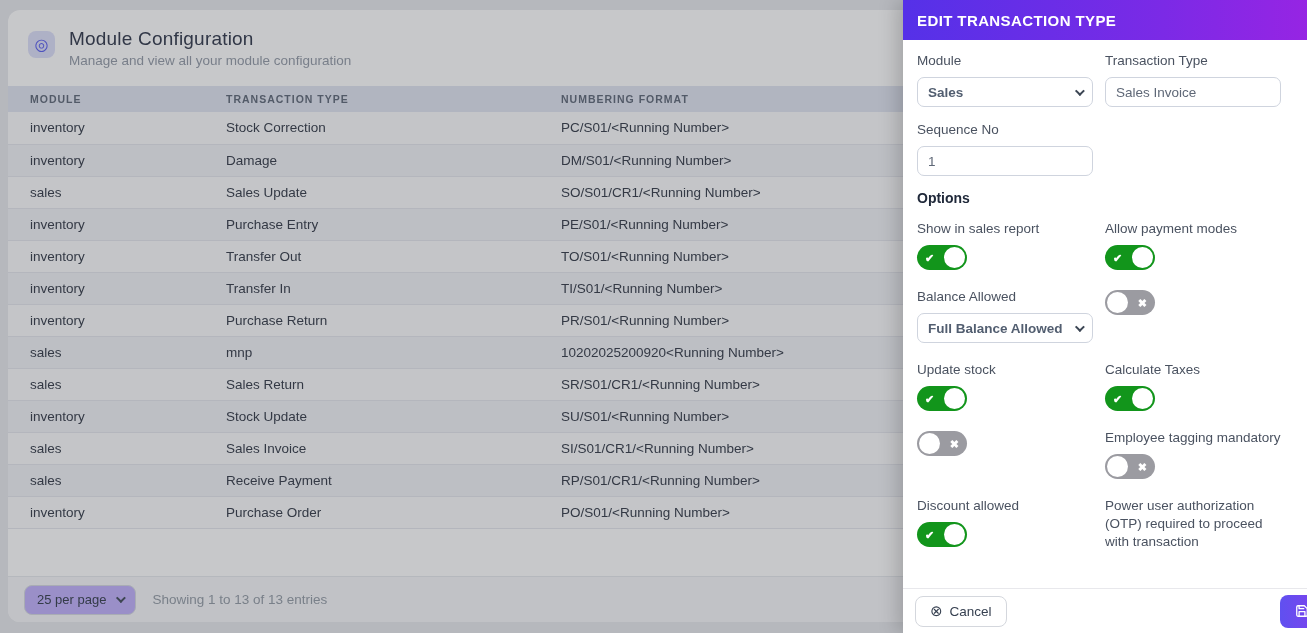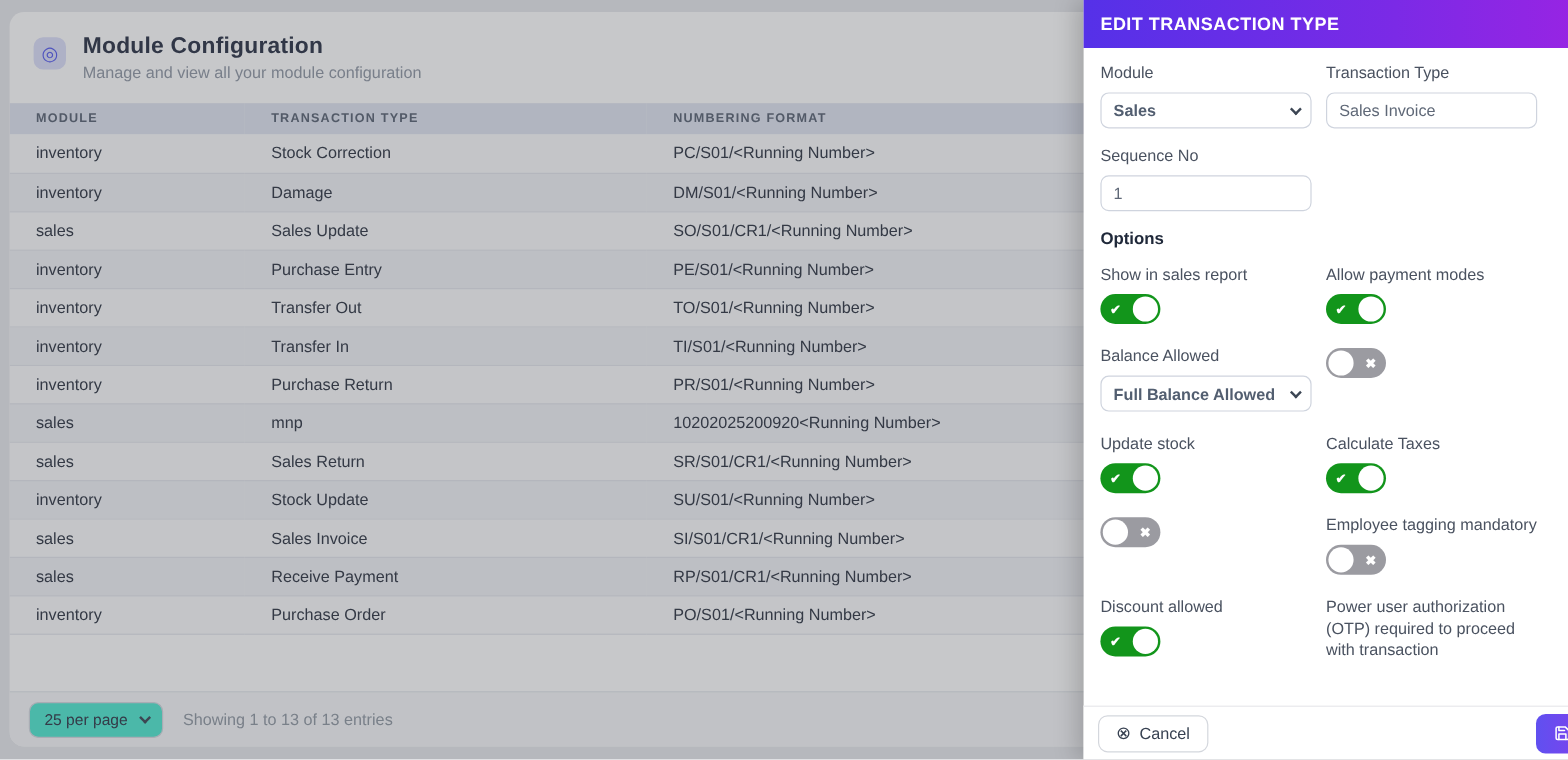--- a/index.html
+++ b/index.html
@@ -6,36 +6,36 @@
   html,body { width:1307px; height:633px; overflow:hidden; font-family:"Liberation Sans", sans-serif; }
   .stage { position:relative; width:1307px; height:633px; background:#e9eaee; overflow:hidden; }
 
   
   .card { position:absolute; left:8px; top:10px; right:0; bottom:11px; background:#ffffff;
           border-radius:12px; display:flex; flex-direction:column; overflow:hidden; }
   .card-header { display:flex; align-items:flex-start; padding:18px 20px 12px 20px; }
   .app-icon { width:27px; height:27px; border-radius:8px; background:#dfe1fa; color:#6166f0;
               display:flex; align-items:center; justify-content:center; font-size:16px; margin-top:3px; }
   .title-block { margin-left:14px; }
-  .page-title { font-size:19px; font-weight:bold; color:#3b4254; letter-spacing:.2px; }
+  .page-title { font-size:19px; font-weight:normal; color:#3b4254; letter-spacing:.2px; }
   .page-subtitle { font-size:13.5px; color:#99a0ac; margin-top:3px; }
 
   table.module-table { width:100%; border-collapse:collapse; table-layout:fixed; margin-top:6px; }
   .module-table th { background:#e3e6f2; color:#67707f; font-size:10.5px; letter-spacing:1px;
                      text-transform:uppercase; font-weight:bold; text-align:left; height:26px; padding:0 0 0 22px; }
   .module-table td { font-size:13.5px; color:#3f4552; height:32px; padding:0 0 0 22px;
                      border-bottom:1px solid #e7e8ee; white-space:nowrap; overflow:hidden; }
   .module-table tr:nth-child(odd) td { background:#fbfcfd; }
   .module-table tr:nth-child(even) td { background:#f2f3f7; }
   .col-module { width:196px; } .col-ttype { width:335px; } .col-format { width:auto; }
 
   .card-spacer { flex:1; }
   .card-footer { height:46px; background:#f7f8fa; border-top:1px solid #e8eaee;
                  display:flex; align-items:center; padding:0 16px; }
-  .per-page { height:30px; background:#5eead4; border:1px solid #d8dbe2; border-radius:8px;
+  .per-page { height:30px; background:#c4b5fd; border:1px solid #d8dbe2; border-radius:8px;
               display:inline-flex; align-items:center; padding:0 12px; gap:10px;
               font-size:13px; color:#3f4756; cursor:pointer; }
   .chev { width:7px; height:7px; border-right:2px solid #4b5563; border-bottom:2px solid #4b5563;
           transform:rotate(45deg) translateY(-2px); display:inline-block; }
   .showing { margin-left:16px; font-size:13.5px; color:#9aa1ab; }
 
   
   .overlay { position:absolute; inset:0; background:rgba(18,21,30,0.235); z-index:5; }
 
   

